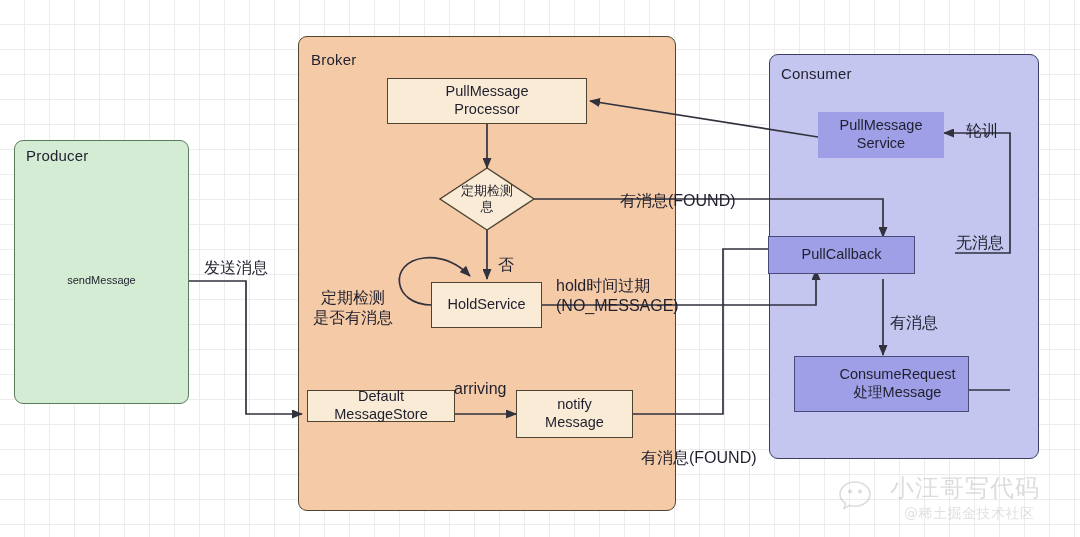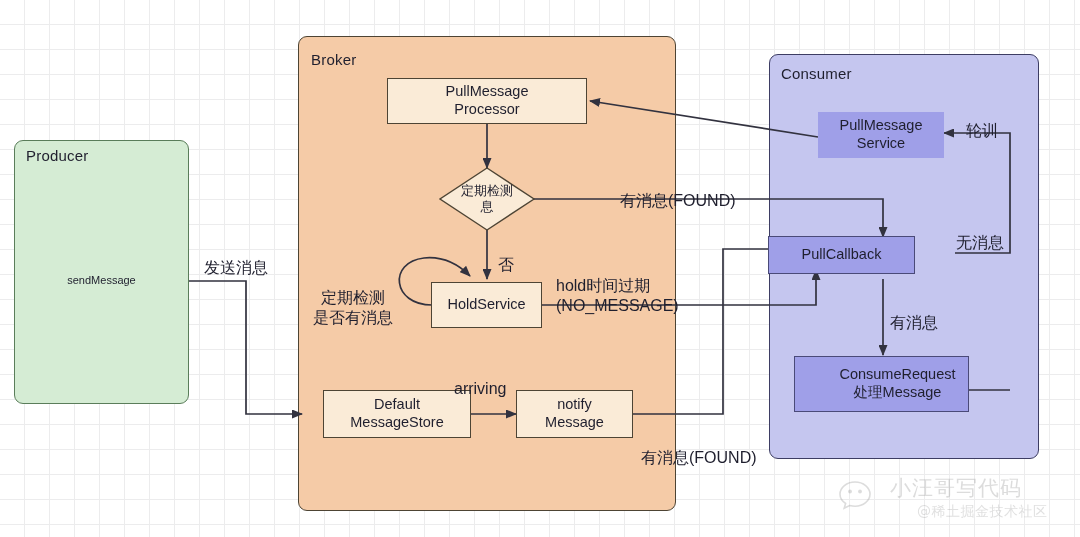--- a/index.html
+++ b/index.html
@@ -99,31 +99,31 @@
     top: 466px;
     width: 236px;
     height: 62px;
     opacity: .30;
     display: flex;
     align-items: center;
     pointer-events: none;
   }
   .wm-text { margin-left: 6px; }
   .wm-main {
-    font-size: 21px;
+    font-size: 24px;
     color: #8d8d8d;
     letter-spacing: 1px;
     font-family: Liberation Serif, serif;
   }
   .wm-sub {
     font-size: 14px;
     color: #9a9a9a;
     letter-spacing: .5px;
     margin-top: 1px;
-    margin-left: 27px;
+    margin-left: 14px;
     font-family: "DejaVu Sans", sans-serif;
   }
 </style>
 </head>
 <body>
 
 <div id="stage">
 
   <div class="group producer-box" style="left:14px; top:140px; width:175px; height:264px;"></div>
 
@@ -175,21 +175,21 @@
 Processor</div>
 
   <svg class="layer" viewBox="0 0 1080 537">
     <polygon points="487,168 534,199 487,230 440,199" fill="#faebd7" stroke="#4d4434" stroke-width="1.4"></polygon>
   </svg>
   <div class="diamond-label" style="left:455px; top:183px;">定期检测
 息</div>
 
   <div class="node broker-node" style="left:431px; top:282px; width:111px; height:46px;">HoldService</div>
 
-  <div class="node broker-node" style="left:307px; top:390px; width:148px; height:48px;margin-left:16px;">Default
+  <div class="node broker-node" style="left:307px; top:390px; width:148px; height:32px;">Default
 MessageStore</div>
 
   <div class="node broker-node" style="left:516px; top:390px; width:117px; height:48px;">notify
 Message</div>
 
   <div class="node consumer-node noborder" style="left:818px; top:112px; width:126px; height:46px;">PullMessage
 Service</div>
 
   <div class="node consumer-node" style="left:768px; top:236px; width:147px; height:38px;">PullCallback</div>
 

